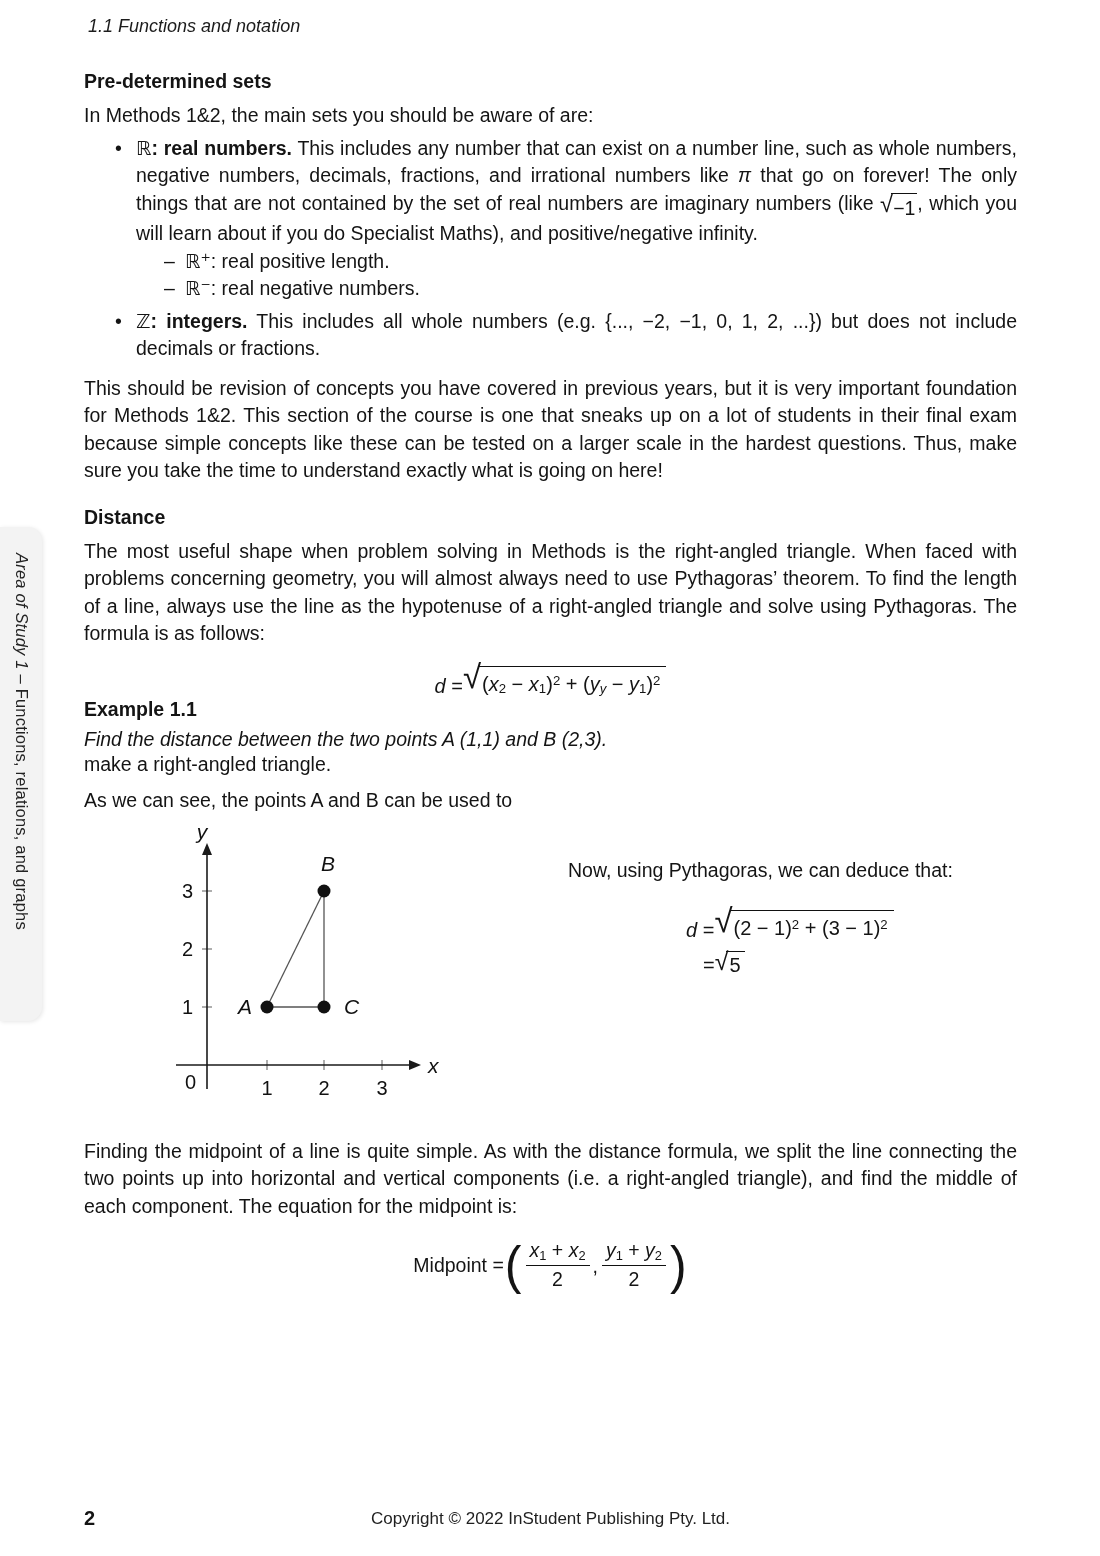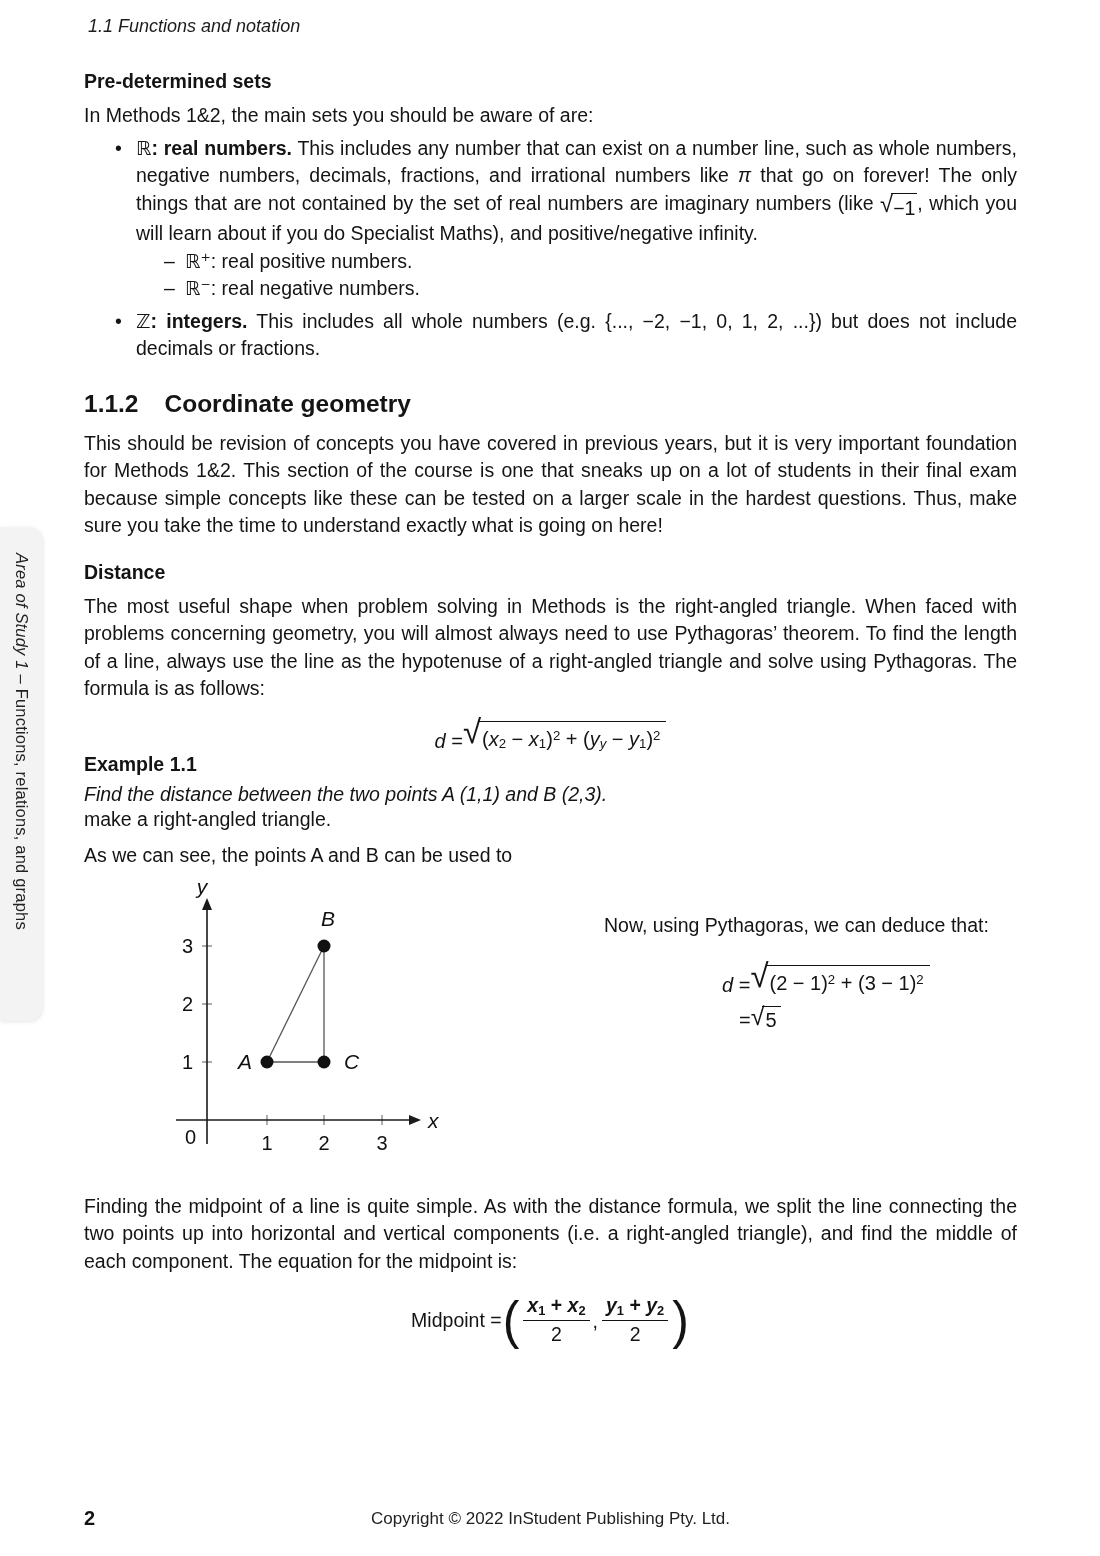--- a/index.html
+++ b/index.html
@@ -51,38 +51,38 @@
   .sqrti{display:inline-flex;align-items:flex-start;transform:translateY(2px);}
   .sqrti .rad2{font-size:24px;line-height:21px;margin-right:-2px;}
   .sqrti .ovl{border-top:1.6px solid #111;padding:1px 2px 0;}
 
   
   .ex-head{}
   .problem{font-size:19.5px;font-style:italic;margin:7px 0 0;}
   .exline{font-size:19.5px;line-height:27.5px;}
   #example-wrap{position:relative;height:302px;margin-top:12px;}
   #graph{position:absolute;left:78px;top:0;}
-  #deduce{position:absolute;left:484px;top:32px;width:449px;font-size:19.5px;margin-left:36px;}
+  #deduce{position:absolute;left:484px;top:32px;width:449px;font-size:19.5px;}
   #deduce .eqwrap1{margin:28px 0 0 118px;font-size:20px;}
   #deduce .eqwrap2{margin:9px 0 0 135px;font-size:20px;}
 
   
   .axis{stroke:#1a1a1a;stroke-width:1.6;}
   .arrow{fill:#1a1a1a;}
   .tick{stroke:#9a9a9a;stroke-width:1.6;}
   .tri{stroke:#555;stroke-width:1.3;fill:none;}
   .dot{fill:#111;}
   .plabel{font-size:21px;font-style:italic;fill:#111;}
   .tlabel{font-size:20px;fill:#111;}
 
   
   .mp-row{display:inline-flex;align-items:center;font-size:19.5px;}
   .bigp{font-size:50px;line-height:1;transform:scaleY(1.04);font-weight:300;margin:0 1px;}
   .frac{display:inline-flex;flex-direction:column;align-items:center;margin:0 3px;line-height:1.1;}
-  .frac .num{border-bottom:1.7px solid #111;padding:0 4px 3px;font-weight:bold;}
+  .frac .num{border-bottom:1.7px solid #111;padding:0 4px 3px;}
   .frac .den{padding-top:3px;}
   .mcomma{align-self:flex-end;padding:0 1px 12px 0;}
 
   
   #footer{position:absolute;left:84px;top:1507px;width:933px;}
   #pagenum{font-size:20px;font-weight:bold;}
   #copyright{position:absolute;left:0;width:100%;text-align:center;top:2px;font-size:17px;color:#1f1f1f;}
 </style>
 </head>
 <body>
@@ -103,33 +103,32 @@
     <div class="bullet">
       <span class="mk">•</span>
       <div class="bcontent"><span class="setsym">ℝ</span><span class="bold">: real numbers.</span><span class="math-inline"><span> This includes any number that can exist on a number line, such as whole numbers, negative numbers, decimals, fractions, and irrational numbers like </span><span class="mv">π</span><span> that go on forever! The only things that are not contained by the set of real numbers are imaginary numbers (like </span><span class="sqrti">
               <span class="rad2">√</span>
               <span class="ovl">−1</span>
             </span><span>, which you will learn about if you do Specialist Maths), and positive/negative infinity.</span></span></div>
     </div>
 
     <div class="subitem">
       <span class="mk">–</span>
-      <div><span class="setsym">ℝ⁺</span><span>: real positive numbers.</span></div>
+      <div><span class="setsym">ℝ⁺</span><span>: real positive length.</span></div>
     </div>
     <div class="subitem">
       <span class="mk">–</span>
       <div><span class="setsym">ℝ⁻</span><span>: real negative numbers.</span></div>
     </div>
 
     <div class="bullet">
       <span class="mk">•</span>
       <div class="bcontent"><span class="setsym">ℤ</span><span class="bold">: integers.</span><span><span> This includes all whole numbers (e.g. {..., −2, −1, 0, 1, 2, ...}) but does not include decimals or fractions.</span></span></div>
     </div>
 
-    <div class="h2"><span class="secnum">1.1.2</span><span>Coordinate geometry</span></div>
     <p class="body" style="margin-top:12px;">This should be revision of concepts you have covered in previous years, but it is very important foundation for Methods 1&amp;2. This section of the course is one that sneaks up on a lot of students in their final exam because simple concepts like these can be tested on a larger scale in the hardest questions. Thus, make sure you take the time to understand exactly what is going on here!</p>
 
     <div class="h3" style="margin-top:21px;">Distance</div>
     <p class="body">The most useful shape when problem solving in Methods is the right-angled triangle. When faced with problems concerning geometry, you will almost always need to use Pythagoras’ theorem. To find the length of a line, always use the line as the hypotenuse of a right-angled triangle and solve using Pythagoras. The formula is as follows:</p>
 
     <div class="formula-row">
       <span class="eq-line">
         <span class="math lhs"><span class="mv">d</span><span> = </span></span>
         <span class="sqrt">
             <span class="rad">√</span>

